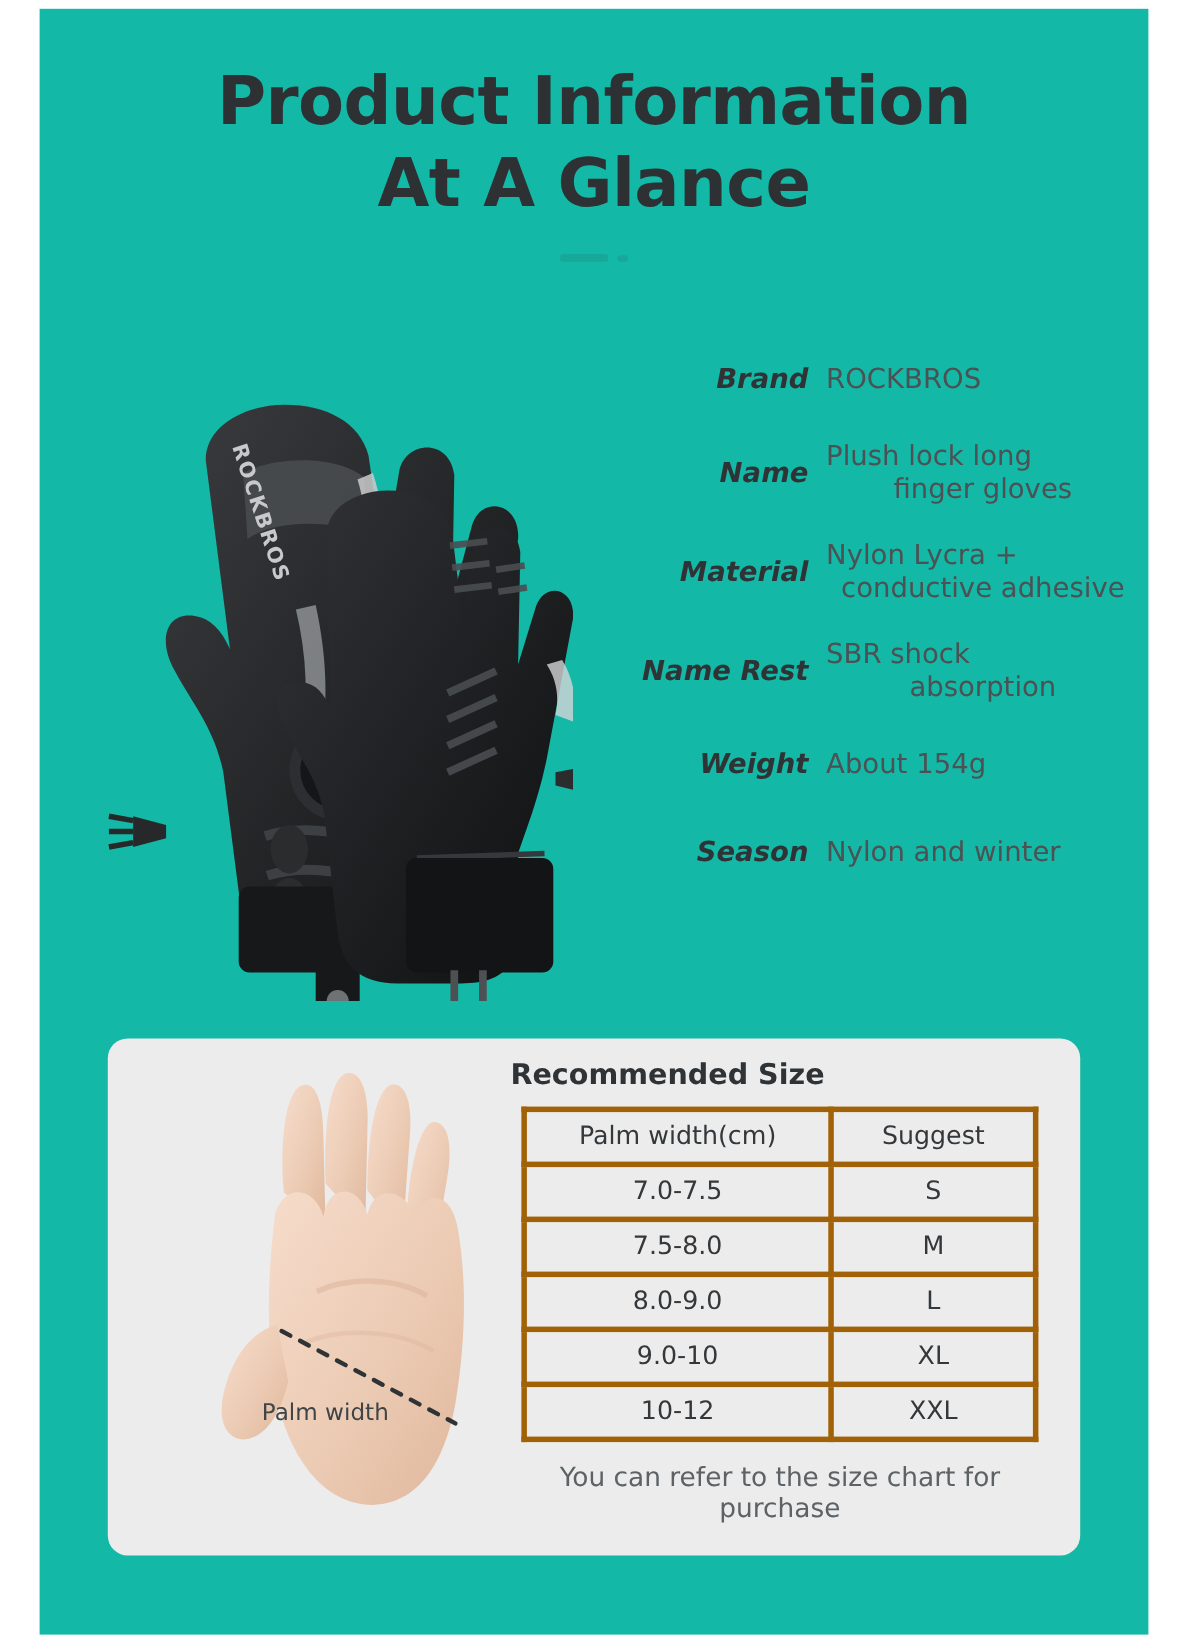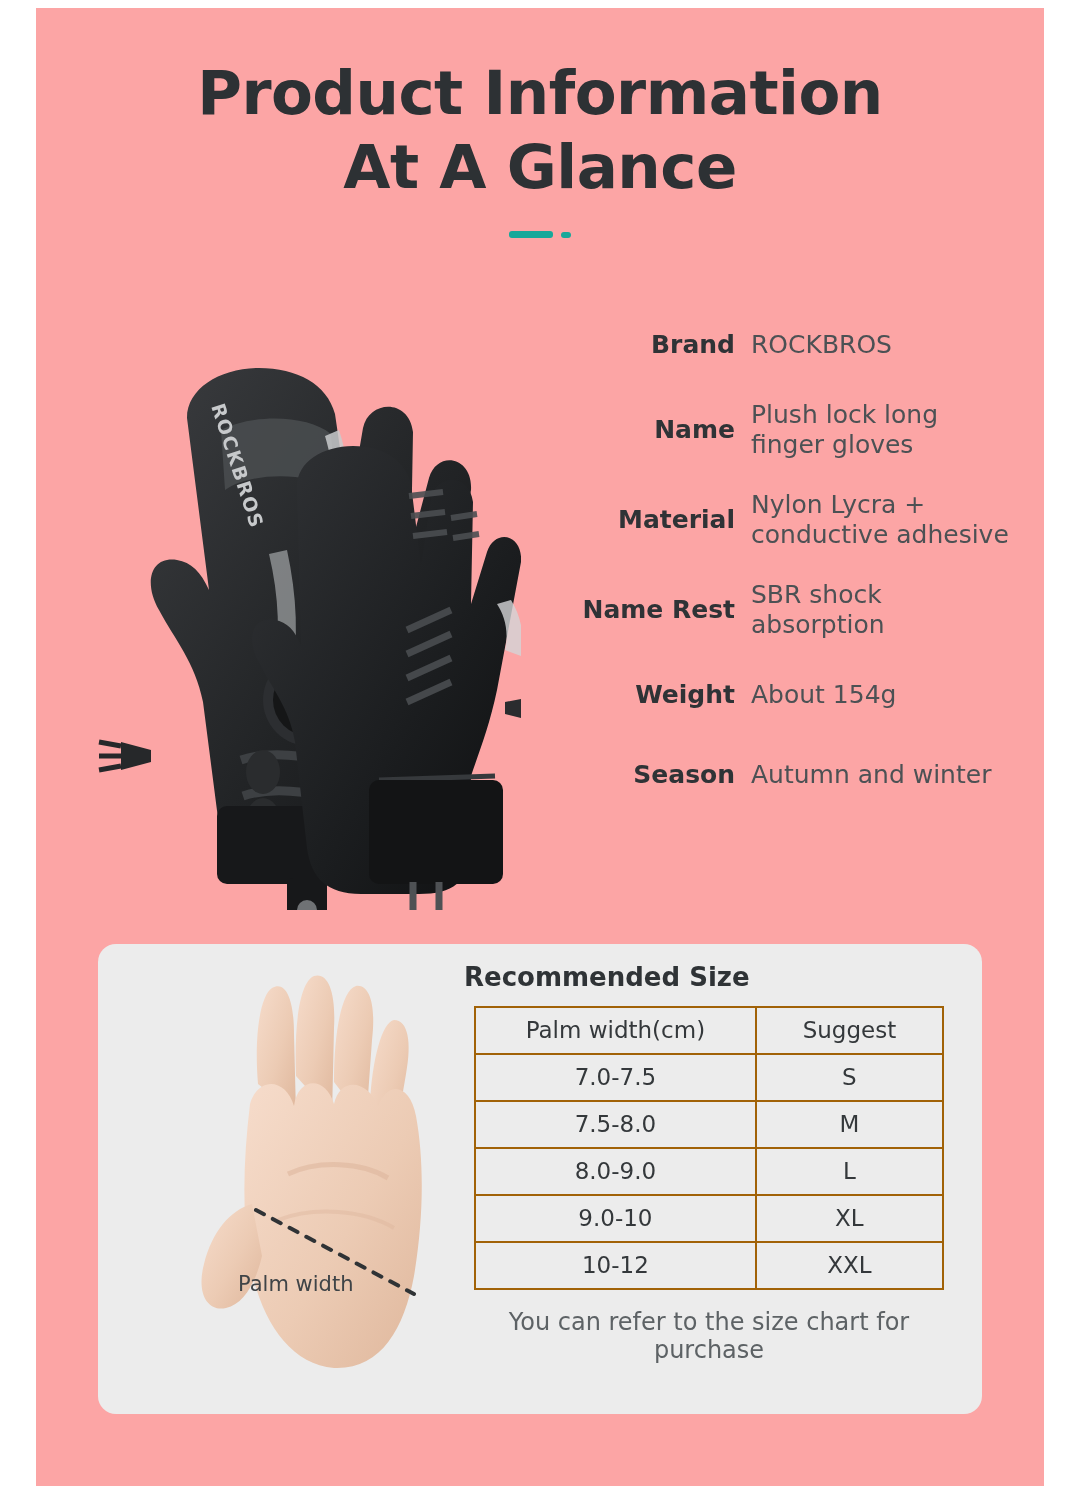--- a/index.html
+++ b/index.html
@@ -10,21 +10,21 @@
   body {
     width: 1080px;
     height: 1500px;
     font-family: "DejaVu Sans", sans-serif;
     overflow: hidden;
   }
   .page {
     position: relative;
     width: 1080px;
     height: 1500px;
-    background: #fca5a5;
+    background: #14b8a6;
     box-sizing: border-box;
   }
   .side-rail {
     position: absolute;
     top: 0;
     height: 1500px;
     width: 36px;
     background: #ffffff;
   }
   .side-rail.left { left: 0; }
@@ -104,28 +104,29 @@
   }
   .spec-label {
     flex: 0 0 215px;
     text-align: right;
     padding-right: 16px;
     font-size: 25px;
     font-weight: 700;
     color: #2f3336;
     box-sizing: border-box;
     line-height: 1.25;
+    font-style: italic;
   }
   .spec-value {
     flex: 1 1 auto;
     font-size: 25px;
     color: #4c5154;
     line-height: 1.2;
   }
-  .spec-value .v2 { display: block; }
+  .spec-value .v2 { display: block; text-align: center; }
 
   
   .size-card {
     position: absolute;
     left: 98px; top: 944px;
     width: 884px;
     height: 470px;
     background: #ececec;
     border-radius: 18px;
   }
@@ -156,21 +157,21 @@
     margin-bottom: 14px;
   }
   table.size-table {
     border-collapse: collapse;
     width: 470px;
     margin: 0 auto;
     background: transparent;
   }
   table.size-table th,
   table.size-table td {
-    border: 2px solid #a16207;
+    border: 5px solid #a16207;
     text-align: center;
     font-size: 23px;
     color: #34383b;
     padding: 9px 0 10px;
     font-weight: 400;
   }
   table.size-table th {
     font-weight: 400;
   }
   table.size-table td.col1,
@@ -333,21 +334,21 @@
       <div class="spec-row">
         <div class="spec-label">Weight</div>
         <div class="spec-value">
           <span>About 154g</span>
         </div>
       </div>
 
       <div class="spec-row">
         <div class="spec-label">Season</div>
         <div class="spec-value">
-          <span>Autumn and winter</span>
+          <span>Nylon and winter</span>
         </div>
       </div>
 
 
     </div>
   </div>
 
   <div class="size-card">
 
     <div class="hand-art">

